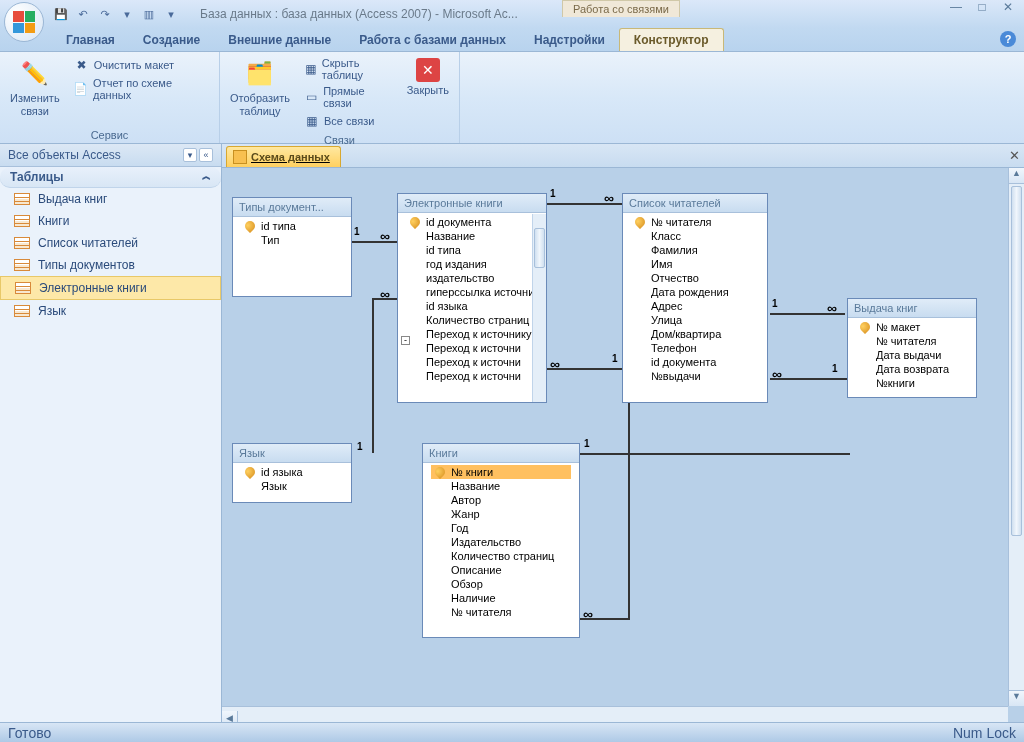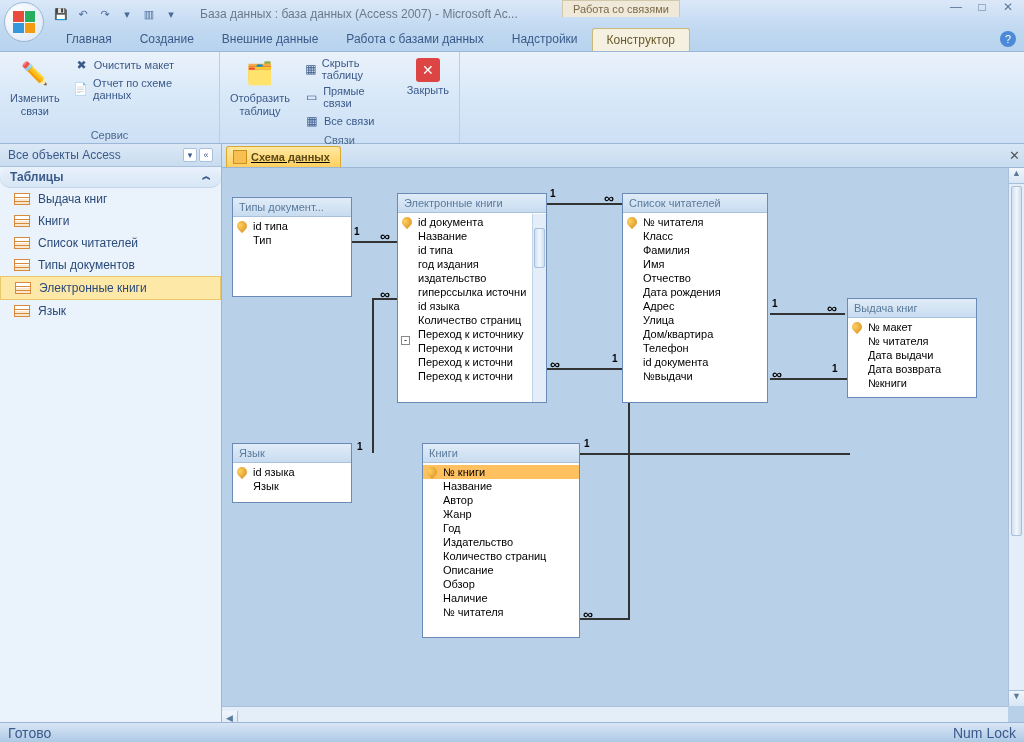--- a/index.html
+++ b/index.html
@@ -12,21 +12,21 @@
 .office-logo span:nth-child(1){background:#e74c3c;} .office-logo span:nth-child(2){background:#27ae60;}
 .office-logo span:nth-child(3){background:#3498db;} .office-logo span:nth-child(4){background:#f39c12;}
 .qat { margin-left: 52px; display: flex; gap: 4px; align-items: center; }
 .qat-btn { width: 18px; height: 18px; display: flex; align-items: center; justify-content: center; color: #4a6a9a; font-size: 11px; }
 .title-text { margin-left: 20px; }
 .context-tab-label { position: absolute; right: 344px; top: 0; background: #f0e8d8; border: 1px solid #d0c8a8; border-bottom: none; padding: 2px 10px; font-size: 11px; color: #7a6a4a; }
 .win-controls { position: absolute; right: 6px; top: 0; display: flex; gap: 6px; color: #5a7a9a; font-size: 12px; }
 .win-controls span { width: 20px; text-align: center; }
 
 
-.ribbon-tabs { height: 24px; background: linear-gradient(#c1d9f1, #b8d3ee); display: flex; align-items: flex-start; padding-left: 52px; font-size: 12px; color: #3a5a8a; border-bottom: 1px solid #9bb7d5; position: relative; }
+.ribbon-tabs { height: 24px; background: linear-gradient(#c1d9f1, #b8d3ee); display: flex; align-items: center; padding-left: 52px; font-size: 12px; color: #3a5a8a; border-bottom: 1px solid #9bb7d5; position: relative; font-weight: bold; }
 .ribbon-tab { padding: 4px 14px; cursor: default; }
 .ribbon-tab.active { background: #f5f0e0; border: 1px solid #c8b878; border-bottom: none; border-radius: 3px 3px 0 0; color: #6a5a2a; }
 .help-icon { position: absolute; right: 8px; top: 3px; width: 16px; height: 16px; border-radius: 50%; background: #4a8ad8; color: #fff; font-size: 11px; text-align: center; line-height: 16px; }
 
 
 .ribbon { height: 92px; background: linear-gradient(#eaf2fb, #d8e8f8 50%, #cde0f5); border-bottom: 1px solid #9bb7d5; display: flex; }
 .ribbon-group { border-right: 1px solid #b8cfe8; display: flex; flex-direction: column; padding: 2px 4px 0 4px; }
 .group-content { flex: 1; display: flex; align-items: flex-start; gap: 2px; }
 .group-label { text-align: center; font-size: 11px; color: #4a6a90; padding: 2px 0; }
 .big-btn { display: flex; flex-direction: column; align-items: center; padding: 4px 6px; font-size: 11px; color: #3a5a8a; text-align: center; line-height: 1.2; }
@@ -59,21 +59,21 @@
 .vscroll { position: absolute; right: 0; top: 0; bottom: 16px; width: 16px; background: #e4eef8; border-left: 1px solid #a8c0db; }
 .vscroll .arrow { height: 16px; text-align: center; font-size: 9px; color: #5a7a9a; background: linear-gradient(#f0f6fc,#d8e6f5); border-bottom: 1px solid #a8c0db; }
 .vscroll .arrow.bot { position:absolute; bottom:0; left:0; right:0; border-top:1px solid #a8c0db; border-bottom:none;}
 .vscroll .thumb { position: absolute; left: 2px; right: 2px; top: 18px; height: 350px; background: linear-gradient(90deg,#d0e0f0,#f0f6fc,#d0e0f0); border: 1px solid #a8c0db; border-radius: 2px; }
 .hscroll { position: absolute; left: 0; right: 16px; bottom: 0; height: 16px; background: #e4eef8; border-top: 1px solid #a8c0db; }
 .hscroll .arrow { width: 16px; height: 100%; display:inline-flex; align-items:center; justify-content:center; font-size:9px; color:#5a7a9a; background: linear-gradient(#f0f6fc,#d8e6f5); border-right:1px solid #a8c0db; }
 
 
 .dtable { position: absolute; background: #fff; border: 1px solid #6a8ab8; font-size: 11px; }
 .dtable .dt-head { background: linear-gradient(#e0ecf8, #c8dcf0); padding: 3px 6px; color: #5a7a9a; border-bottom: 1px solid #a8c0db; white-space: nowrap; overflow: hidden; }
-.dtable .dt-body { padding: 2px 0; }
+.dtable .dt-body { padding: 2px 8px; }
 .dtable .fld { padding: 1px 6px 1px 20px; position: relative; white-space: nowrap; overflow: hidden; }
 .dtable .fld.pk::before { content: ""; position: absolute; left: 4px; top: 2px; width: 10px; height: 10px; background: radial-gradient(circle at 40% 30%, #ffd060, #d89020); border-radius: 50% 50% 50% 0; transform: rotate(-45deg); }
 .dtable .fld.sel { background: #ffc060; }
 .dtable .tscroll { position:absolute; right:0; top:20px; bottom:0; width:14px; background:#e4eef8; border-left:1px solid #c0d4ea; }
 .dtable .tscroll .tthumb { position:absolute; left:1px; right:1px; top:14px; height:40px; background:linear-gradient(90deg,#d0e0f0,#f0f6fc,#d0e0f0); border:1px solid #a8c0db; border-radius:2px; }
 .dtable .expand-box { position:absolute; left:3px; width:9px; height:9px; border:1px solid #888; font-size:9px; line-height:7px; text-align:center; background:#fff; }
 
 
 .rel-line-h { position:absolute; height:2px; background:#333; }
 .rel-line-v { position:absolute; width:2px; background:#333; }

